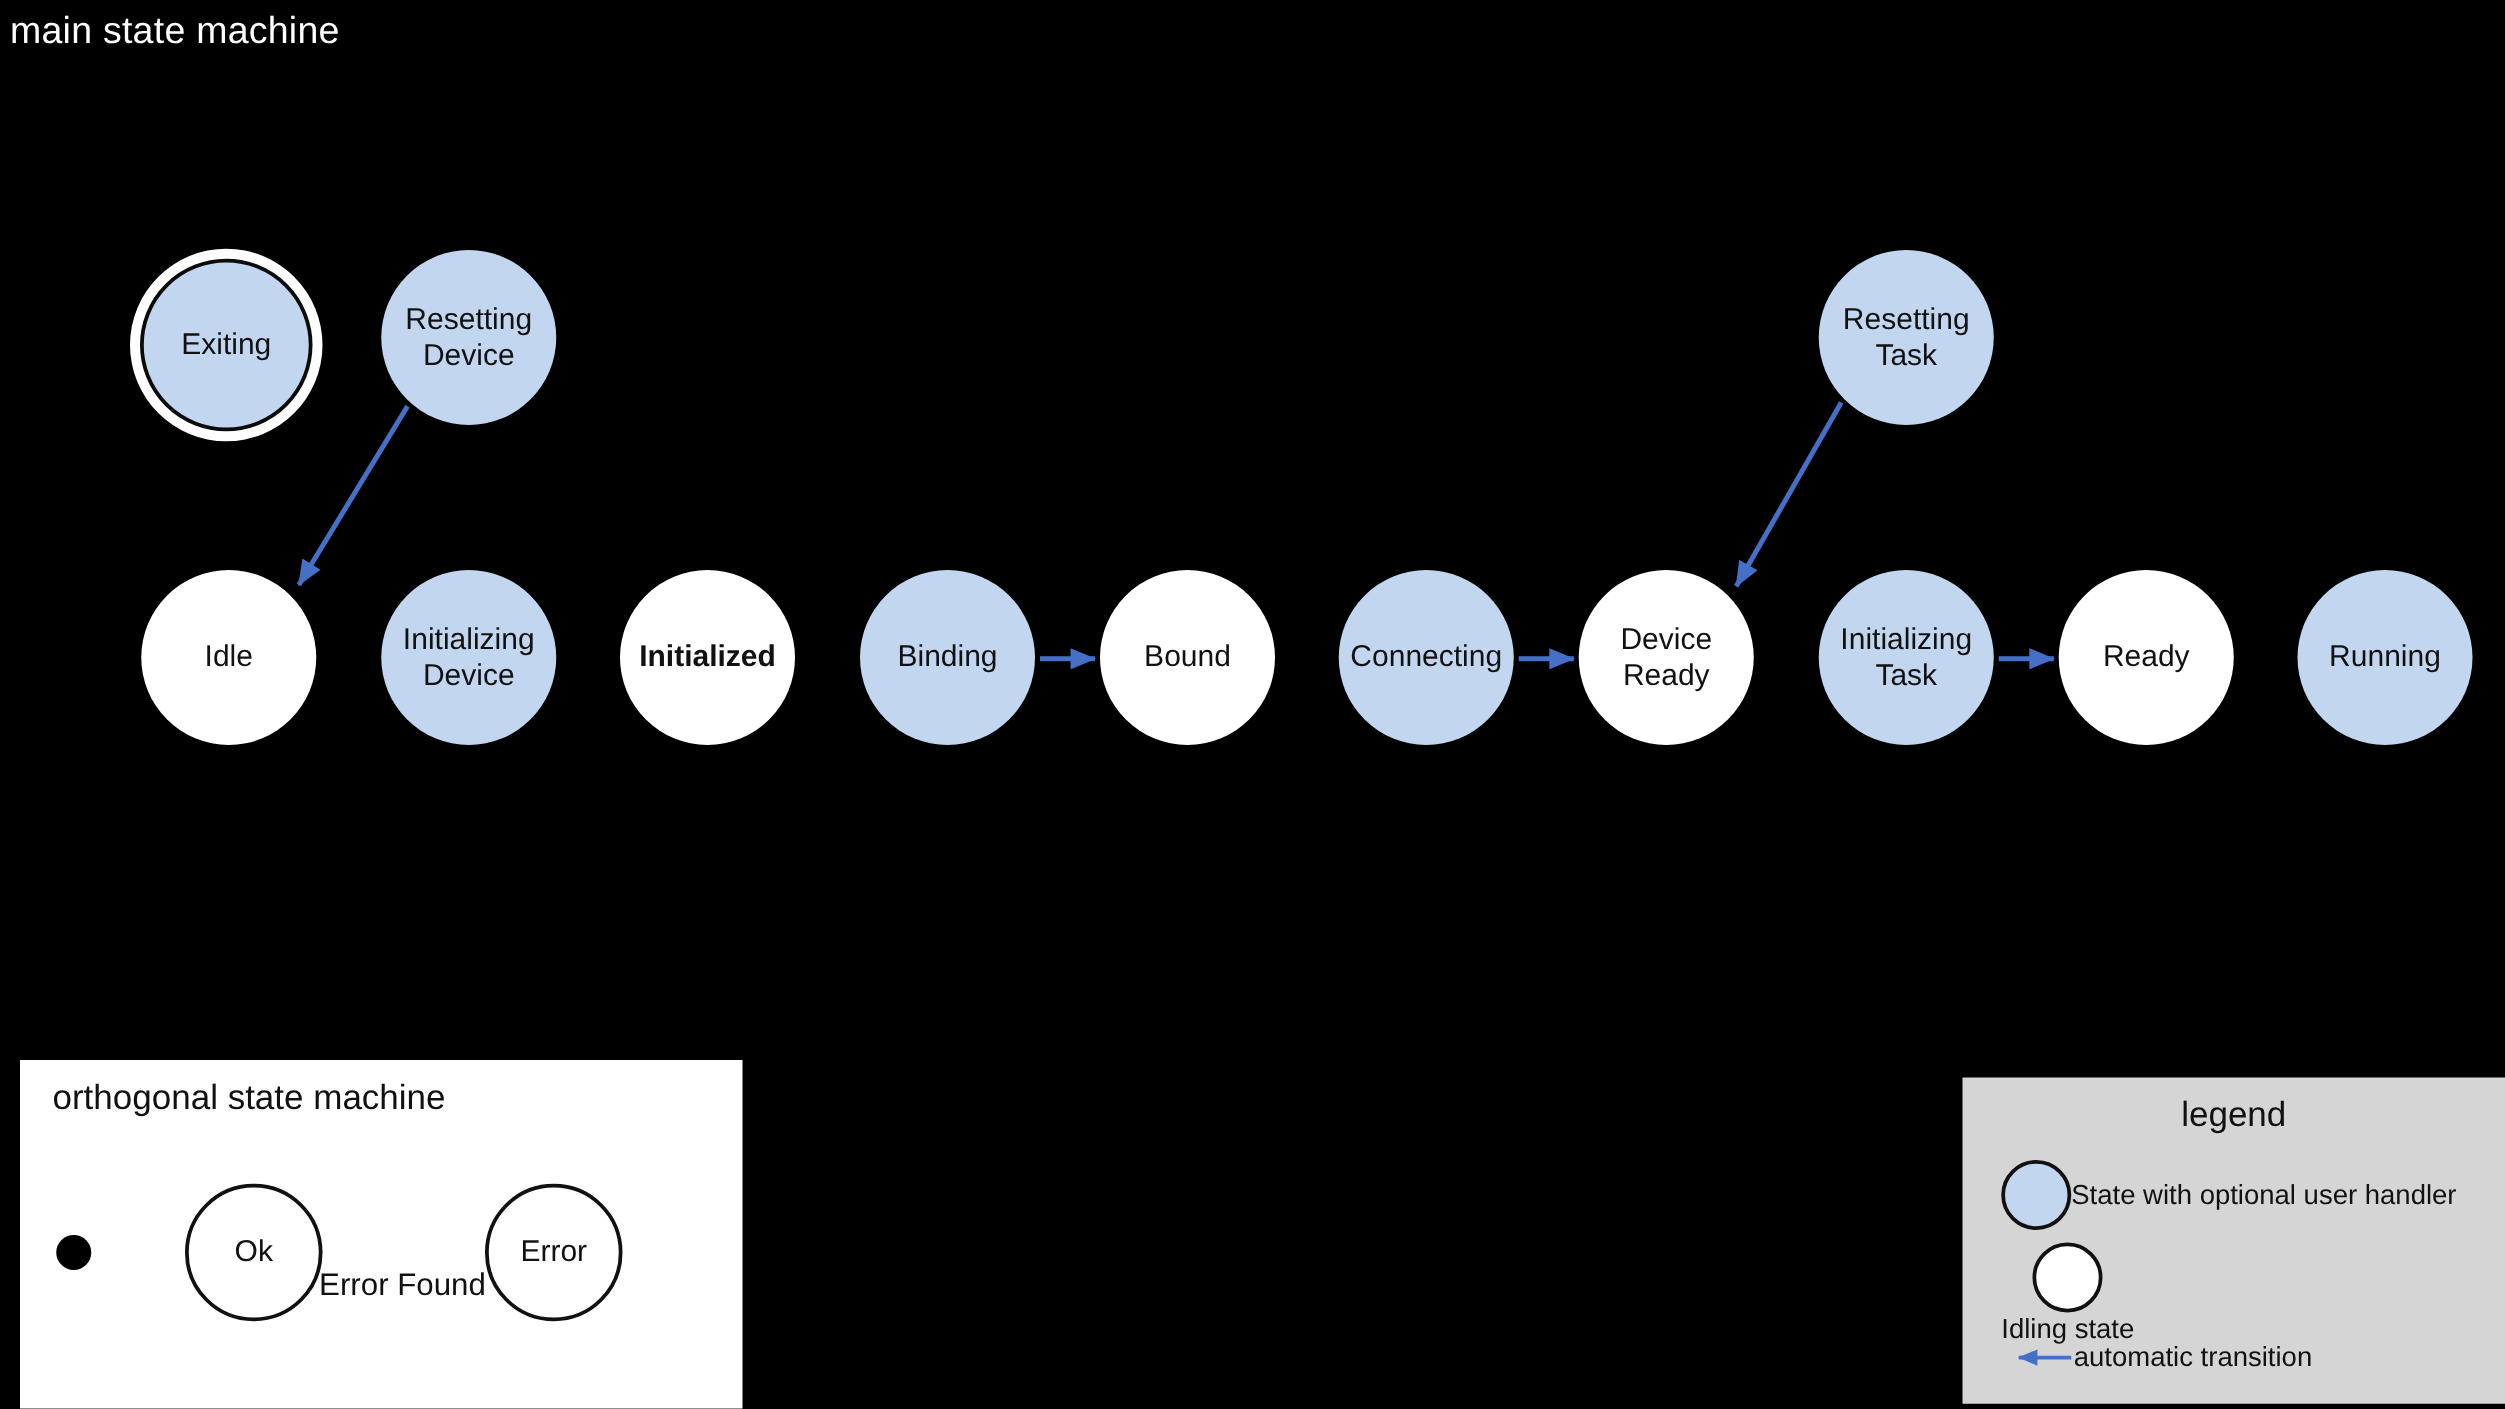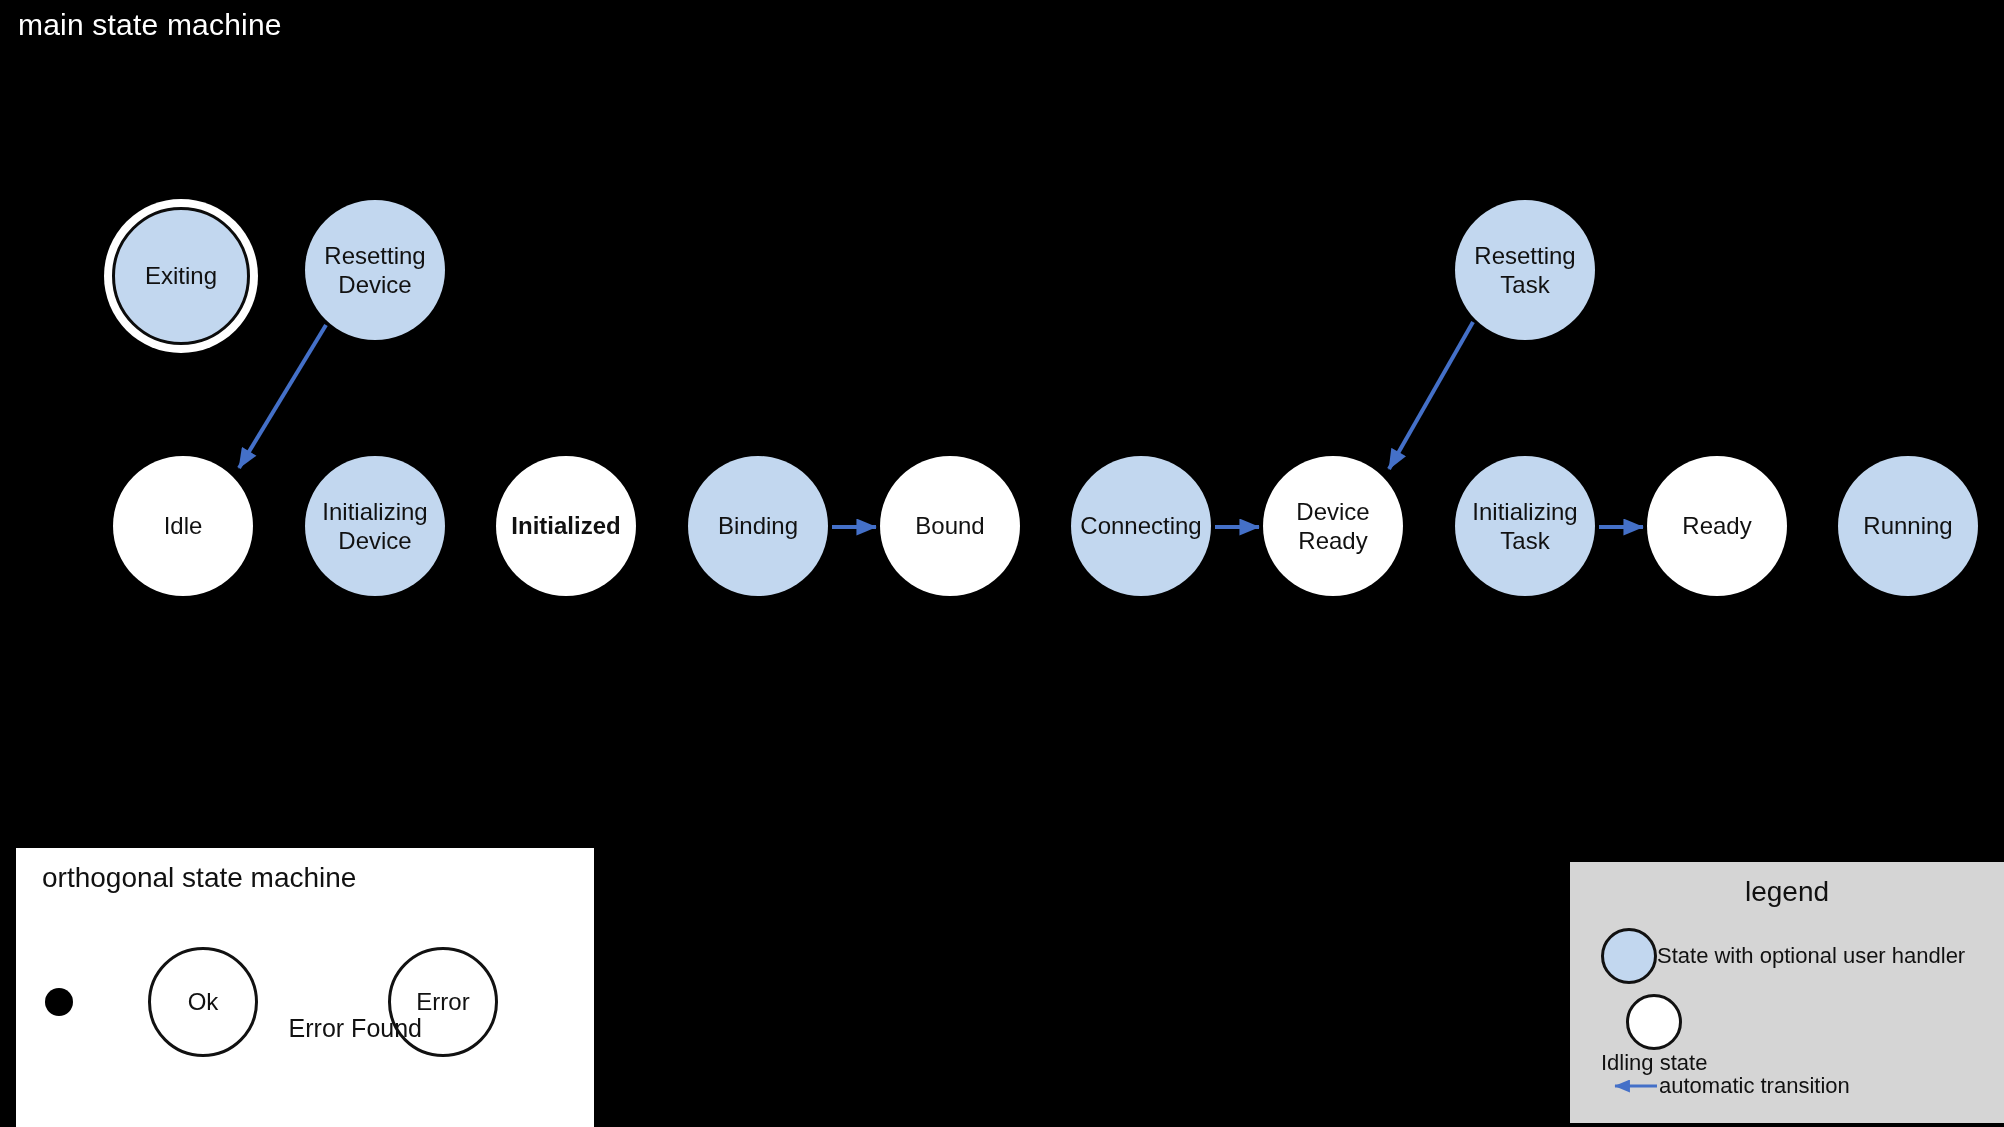--- a/index.html
+++ b/index.html
@@ -7,21 +7,21 @@
   .canvas {
     position: relative;
     width: 2004px;
     height: 1127px;
     background: #000;
     font-family: "Liberation Sans", sans-serif;
     overflow: hidden;
   }
   .diagram-title {
     position: absolute;
-    left: 18px;
+    left: 8px;
     top: 8px;
     color: #ffffff;
     font-size: 30px;
     font-weight: 500;
     letter-spacing: 0.2px;
   }
   svg.edges {
     position: absolute;
     left: 0; top: 0;
     width: 2004px; height: 1127px;
@@ -81,21 +81,21 @@
     position: absolute;
     left: 29px; top: 140px;
     width: 28px; height: 28px;
     border-radius: 50%;
     background: #000000;
   }
   .edge-label {
     position: absolute;
     left: 206px; top: 166px;
     width: 200px;
-    text-align: right;
+    text-align: center;
     font-size: 25px;
     color: #111111;
     white-space: nowrap;
   }
   .legend-panel {
     position: absolute;
     left: 1570px; top: 862px;
     width: 434px; height: 261px;
     background: #d5d5d5;
   }

